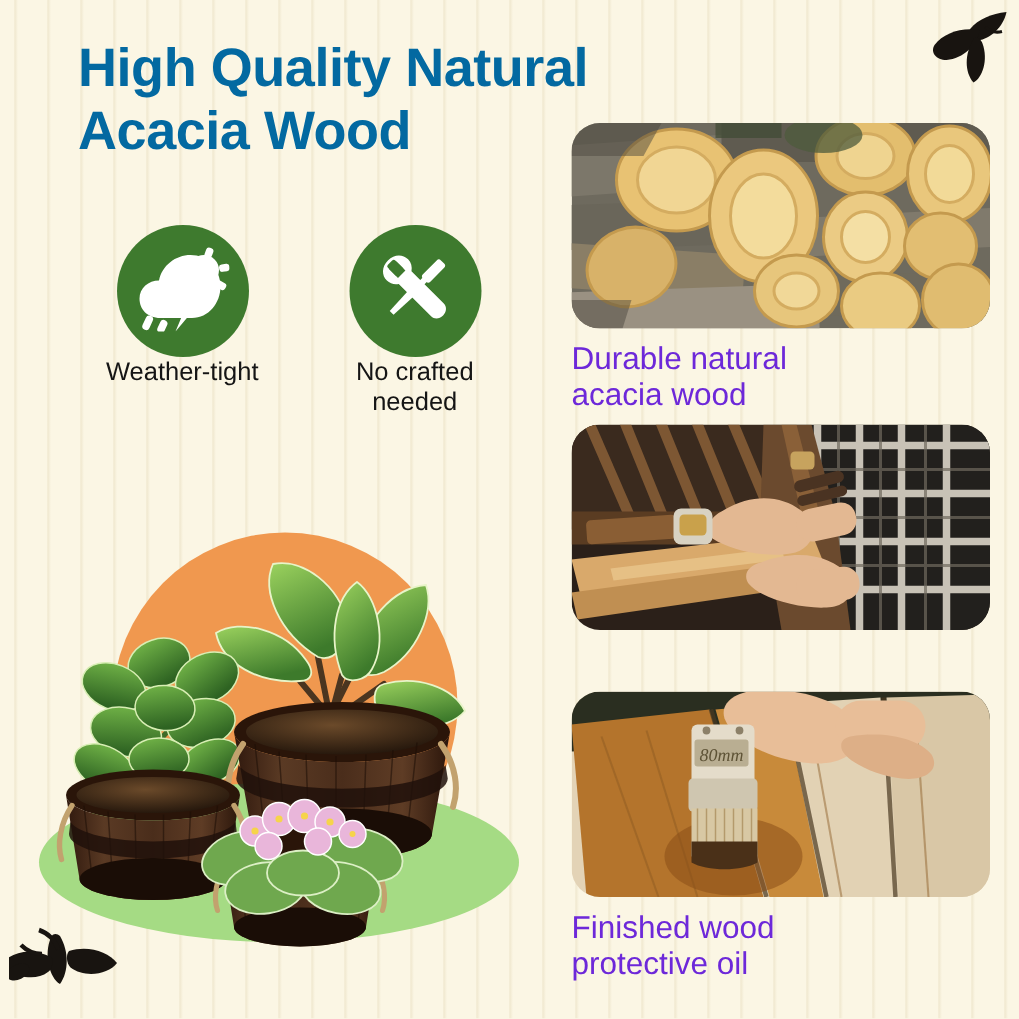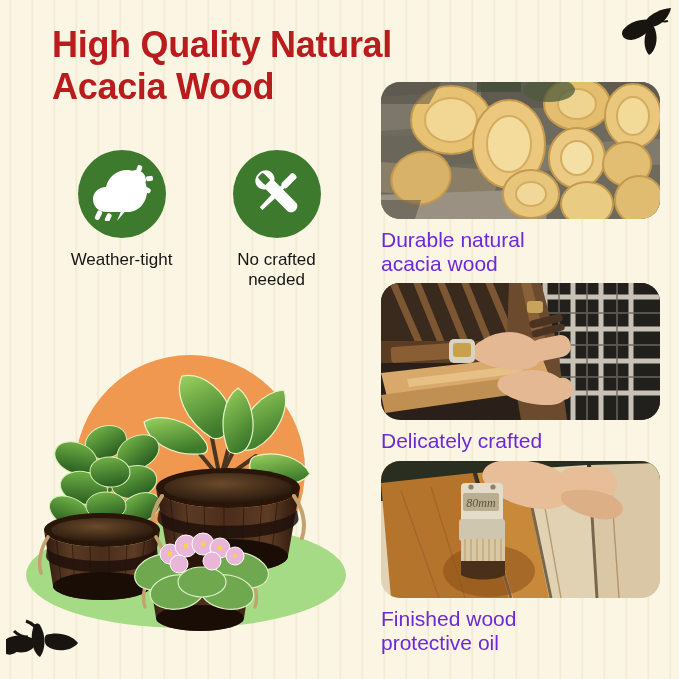--- a/index.html
+++ b/index.html
@@ -19,37 +19,37 @@
       rgba(226,214,180,0.42) 10px,
       rgba(232,221,190,0.00) 12px,
       rgba(232,221,190,0.00) 22px);
     pointer-events:none;z-index:0;
   }
   .layer{position:absolute;z-index:2;}
 
   
   #title{
     left:52px;top:24px;width:400px;
-    color:#b91c1c;
+    color:#0369a1;
     font-size:36px;font-weight:bold;
     line-height:1.18;
     letter-spacing:-0.3px;
     white-space:pre-line;
   }
 
   
   #features{left:44px;top:150px;width:320px;display:flex;}
   .feature{width:155px;text-align:center;}
   .badge{
     width:88px;height:88px;border-radius:50%;
     background:#3E7A2E;margin:0 auto;
     display:flex;align-items:center;justify-content:center;
   }
   .feat-label{
-    margin-top:12px;color:#151515;
+    color:#151515;
     font-size:17px;line-height:1.2;white-space:pre-line;
   }
 
   
   #hero{left:14px;top:330px;width:350px;height:320px;}
   #hero svg{display:block;}
 
   
   .card{position:absolute;z-index:2;width:279px;}
   .photo{
@@ -393,21 +393,20 @@
         <rect x="148" y="34" width="34" height="8" rx="4" transform="rotate(-14 165 38)"></rect>
         <rect x="150" y="44" width="34" height="7" rx="3.5" transform="rotate(-14 167 47)"></rect>
       </g>
 
       <g>
         <rect x="68" y="56" width="26" height="24" rx="5" fill="#D8D2C2"></rect>
         <rect x="72" y="60" width="18" height="14" rx="3" fill="#C9A14B"></rect>
       </g>
     </svg>
   </div>
-  <div class="cap">Delicately crafted</div>
 </div>
 
 <div class="card" id="card2">
   <div class="photo">
     <svg width="279" height="137" viewBox="0 0 279 137">
       <rect width="279" height="137" fill="#E3D3B6"></rect>
 
       <path d="M0 0 H279 V26 L0 40 Z" fill="#2A2E20"></path>
 
       <g>

